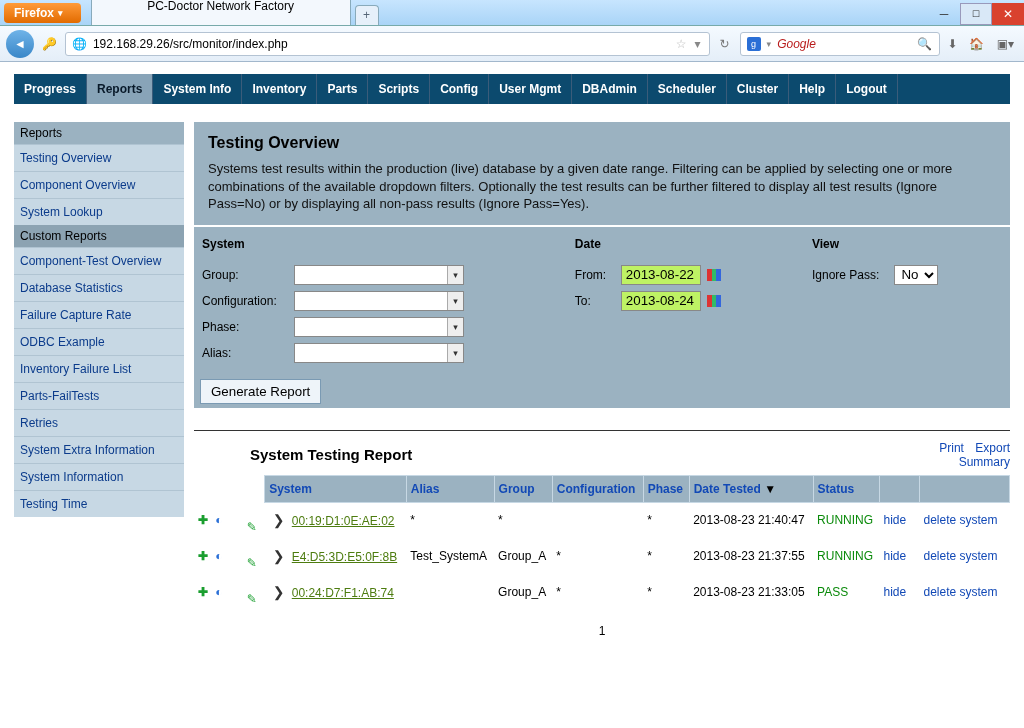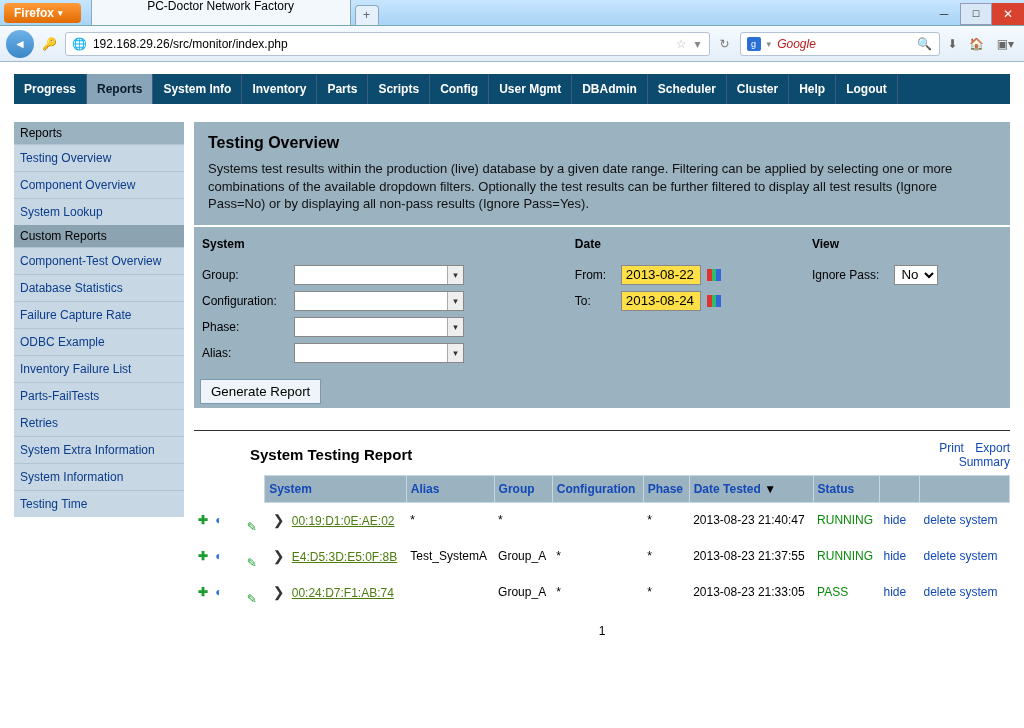--- a/index.html
+++ b/index.html
@@ -50,21 +50,21 @@
 .panel p{ font-size:13px; line-height:1.35; color:#111;}
 
 .filterbox{ background:#9bb2c1; margin-top:2px; display:flex; gap:4px; padding:0;}
 .fsec{ padding:6px 8px; }
 .fsec .fh{ font-weight:bold; padding:4px 0 8px 0;}
 .frow{ display:flex; align-items:center; gap:6px; margin:6px 0;}
 .frow label{ width:86px;}
 .combo{ width:170px; height:20px; background:#fff; border:1px solid #888; display:flex; align-items:center;}
 .combo .cbtn{margin-left:auto;width:16px;height:18px;border-left:1px solid #aaa;background:#eee;display:flex;align-items:center;justify-content:center;}
 .combo .cbtn::before{content:"▾"; font-size:9px;color:#333;}
-.tinput{width:80px;height:20px;background:#fde047;border:1px solid #888;padding:0 4px;}
+.tinput{width:80px;height:20px;background:#bef264;border:1px solid #888;padding:0 4px;}
 .calicon{width:14px;height:12px;display:inline-block;background:linear-gradient(to right,#d33 33%,#3b6 33% 66%,#36d 66%);}
 .sel{height:20px;background:#fff;border:1px solid #888;padding:0 2px;text-align:center;}
 
 .genbar{background:#9bb2c1;padding:4px 6px;}
 .genbtn{background:#eef4f9;border:1px solid #7a9ab3;padding:4px 10px;}
 
 hr.divider{margin:22px 0 10px 0;border:none;border-top:1px solid #333;}
 
 .rpt-head{display:flex;align-items:center;}
 .rpt-head h3{font-size:15px;font-weight:bold;margin-left:56px;}

